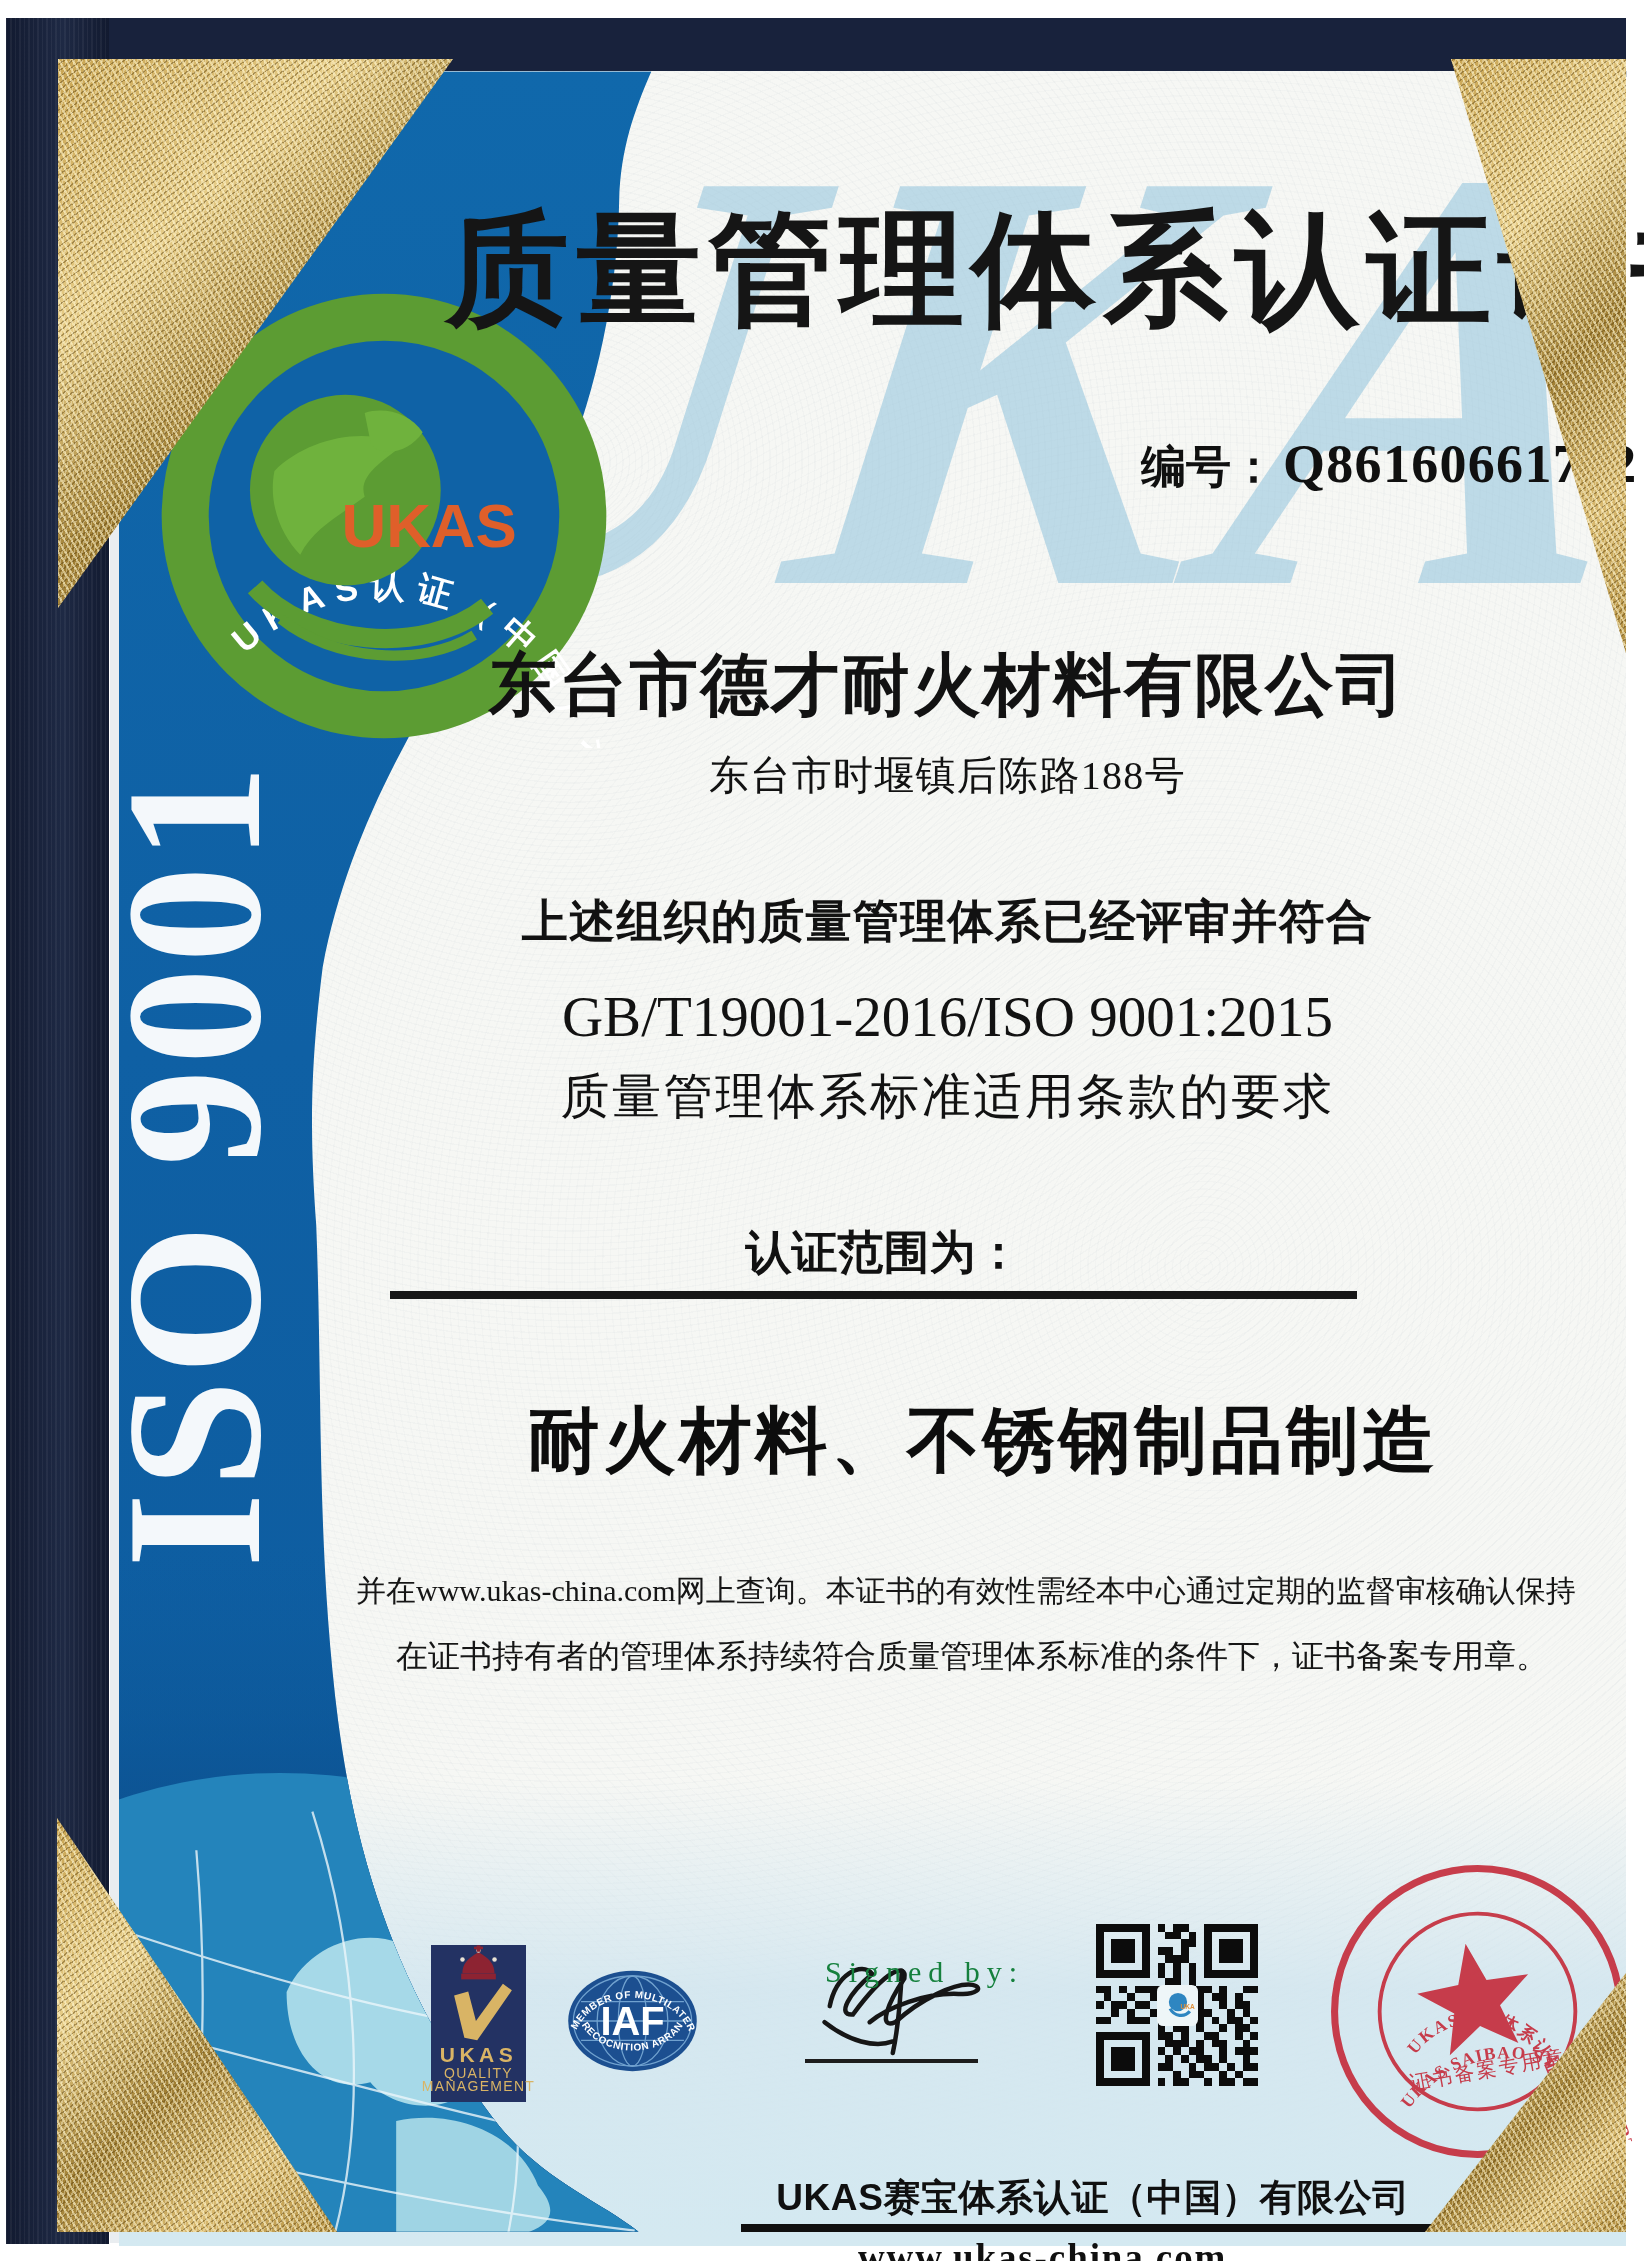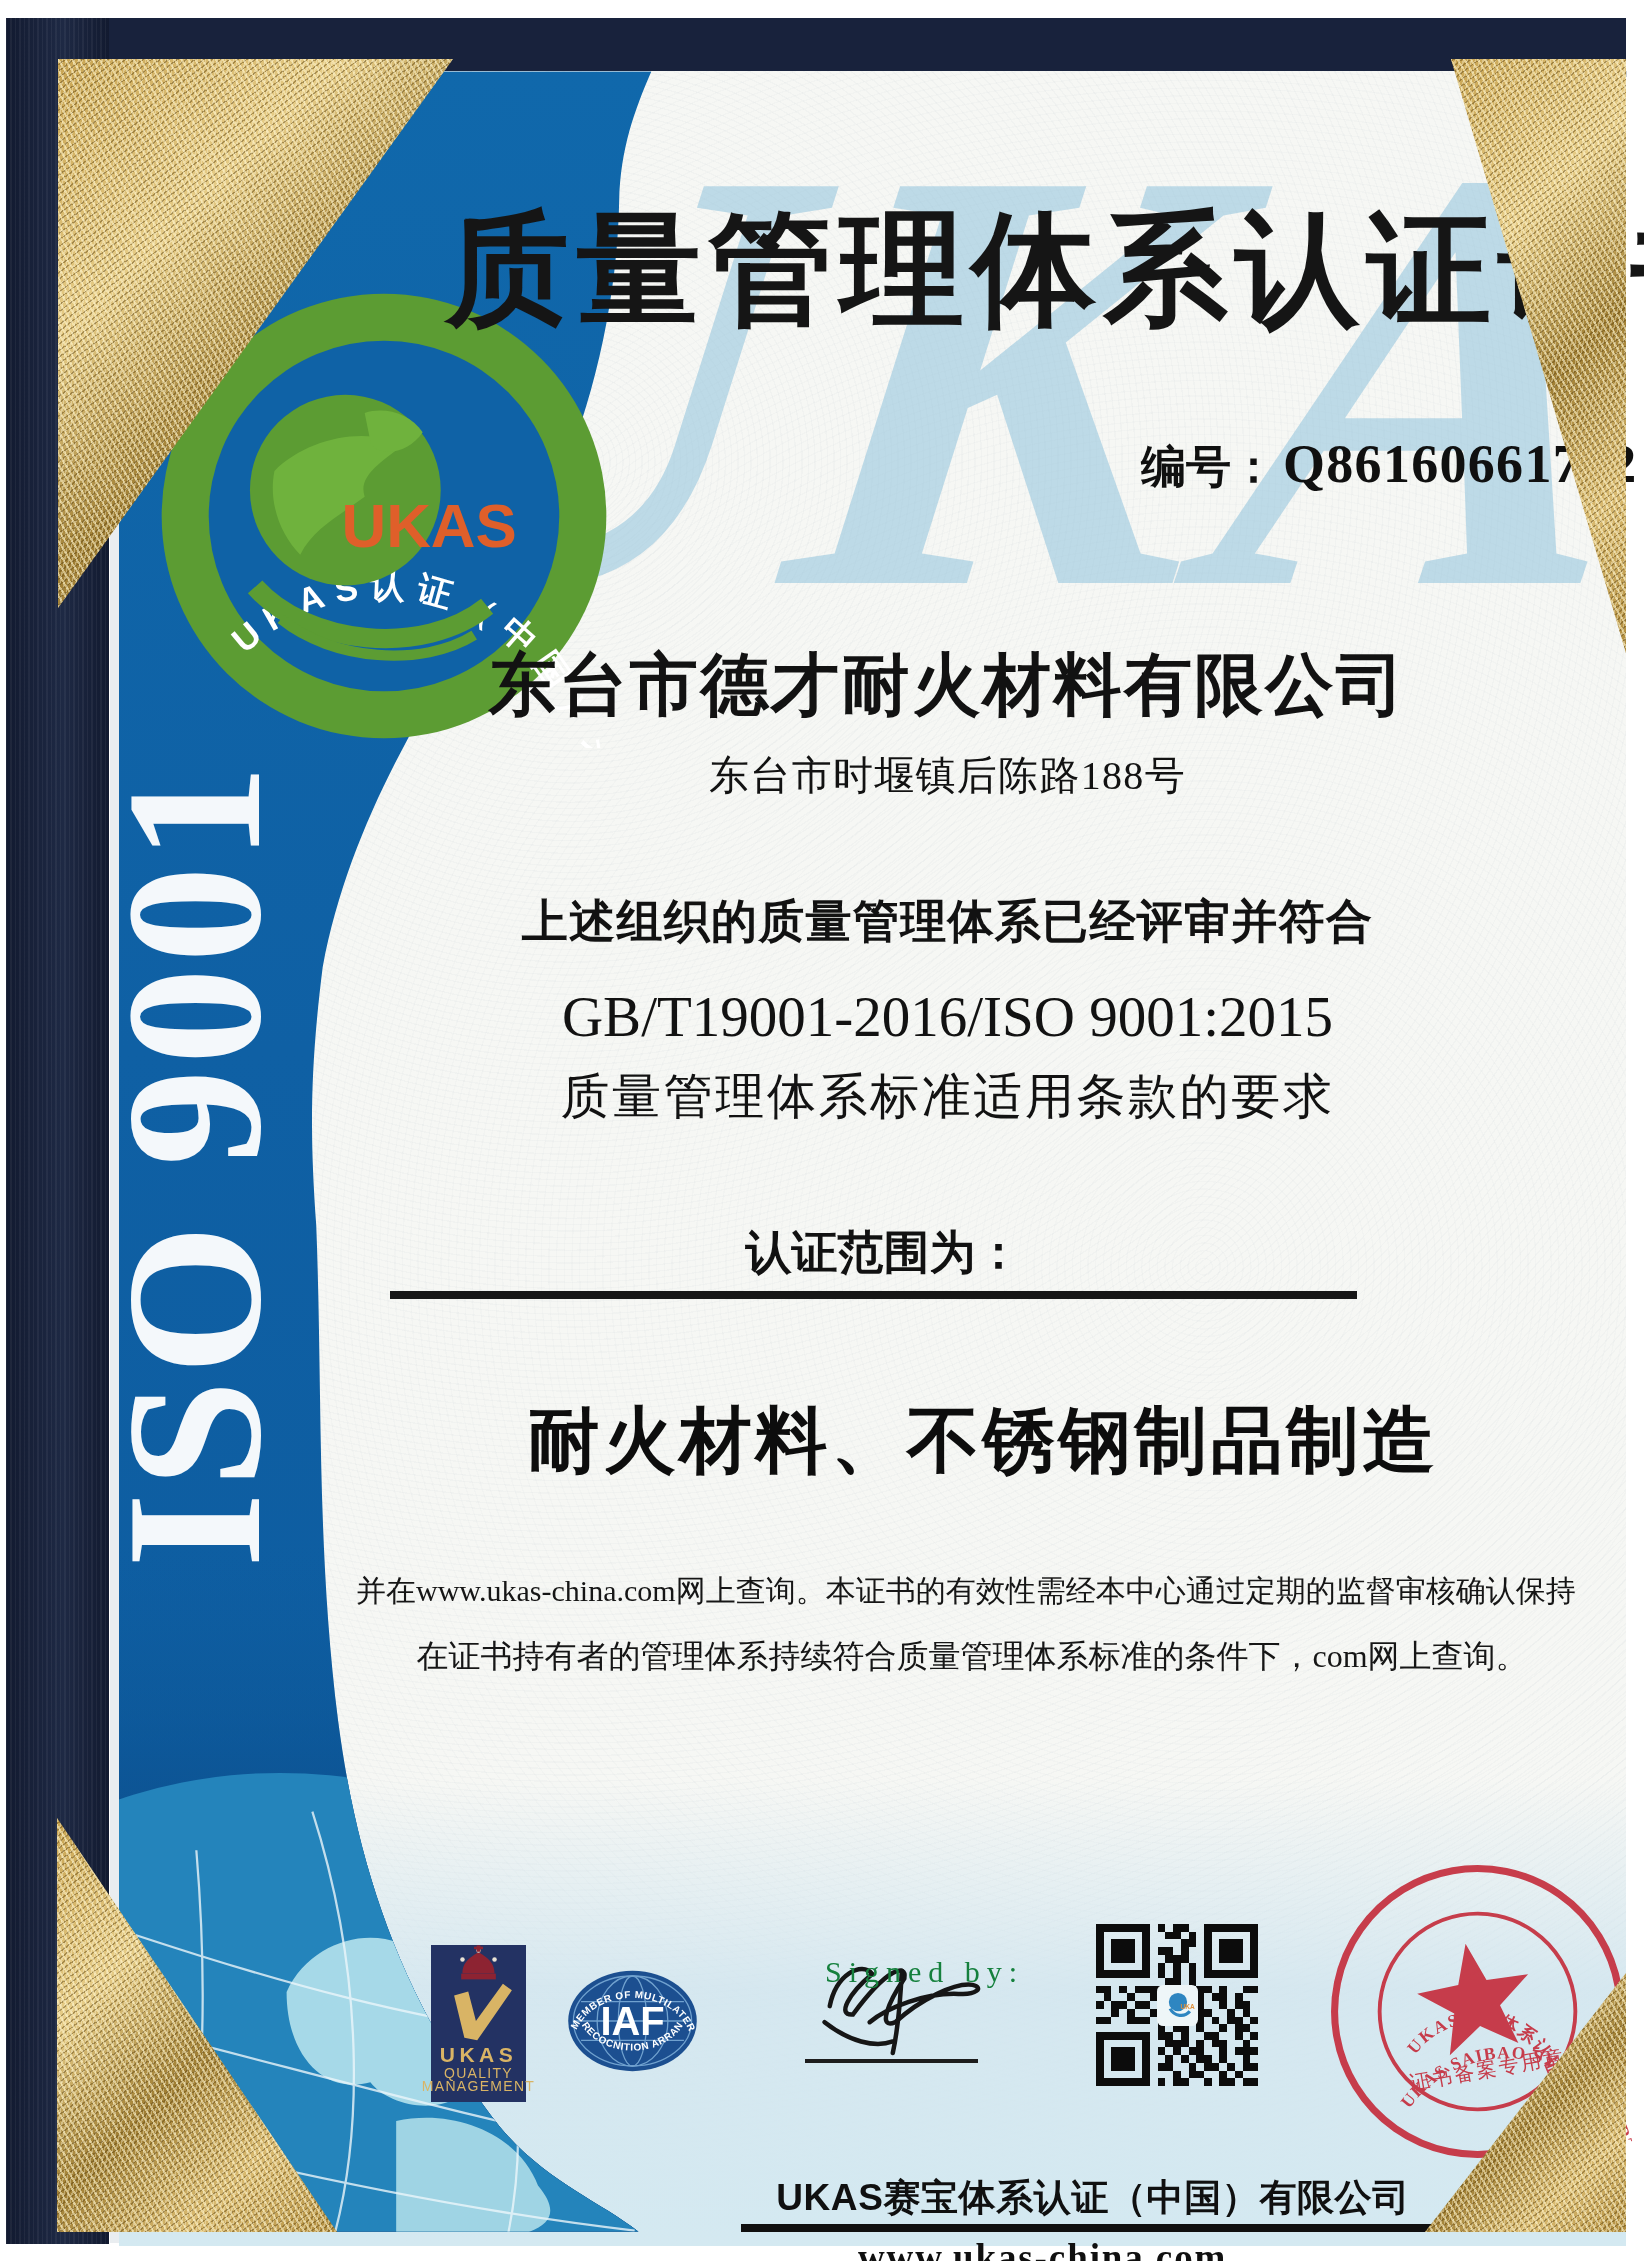--- a/index.html
+++ b/index.html
@@ -176,21 +176,21 @@
 
   <div class="abs ccol company">东台市德才耐火材料有限公司</div>
   <div class="abs ccol address">东台市时堰镇后陈路188号</div>
   <div class="abs ccol statement">上述组织的质量管理体系已经评审并符合</div>
   <div class="abs ccol standard">GB/T19001-2016/ISO 9001:2015</div>
   <div class="abs scopelab">认证范围为：</div>
   <div class="abs ccol stdnote">质量管理体系标准适用条款的要求</div>
   <div class="abs rule"></div>
   <div class="abs scope">耐火材料、不锈钢制品制造</div>
   <div class="abs note1">并在www.ukas-china.com网上查询。本证书的有效性需经本中心通过定期的监督审核确认保持</div>
-  <div class="abs note2">在证书持有者的管理体系持续符合质量管理体系标准的条件下，com网上查询。</div>
+  <div class="abs note2">在证书持有者的管理体系持续符合质量管理体系标准的条件下，证书备案专用章。</div>
 
 
   <div class="abs ukasbadge">
     <svg width="95" height="97" viewBox="0 0 148 150">
       <g>
         <path d="M49,44 C49,24 64,18 74,10 C84,18 99,24 99,44 Z" fill="#8d2332"></path>
         <rect x="47" y="44" width="54" height="9" fill="#8d2332"></rect>
         <circle cx="49" cy="22" r="3.5" fill="#e8e2d5"></circle>
           <circle cx="74" cy="8" r="3.5" fill="#e8e2d5"></circle>
           <circle cx="99" cy="22" r="3.5" fill="#e8e2d5"></circle>

